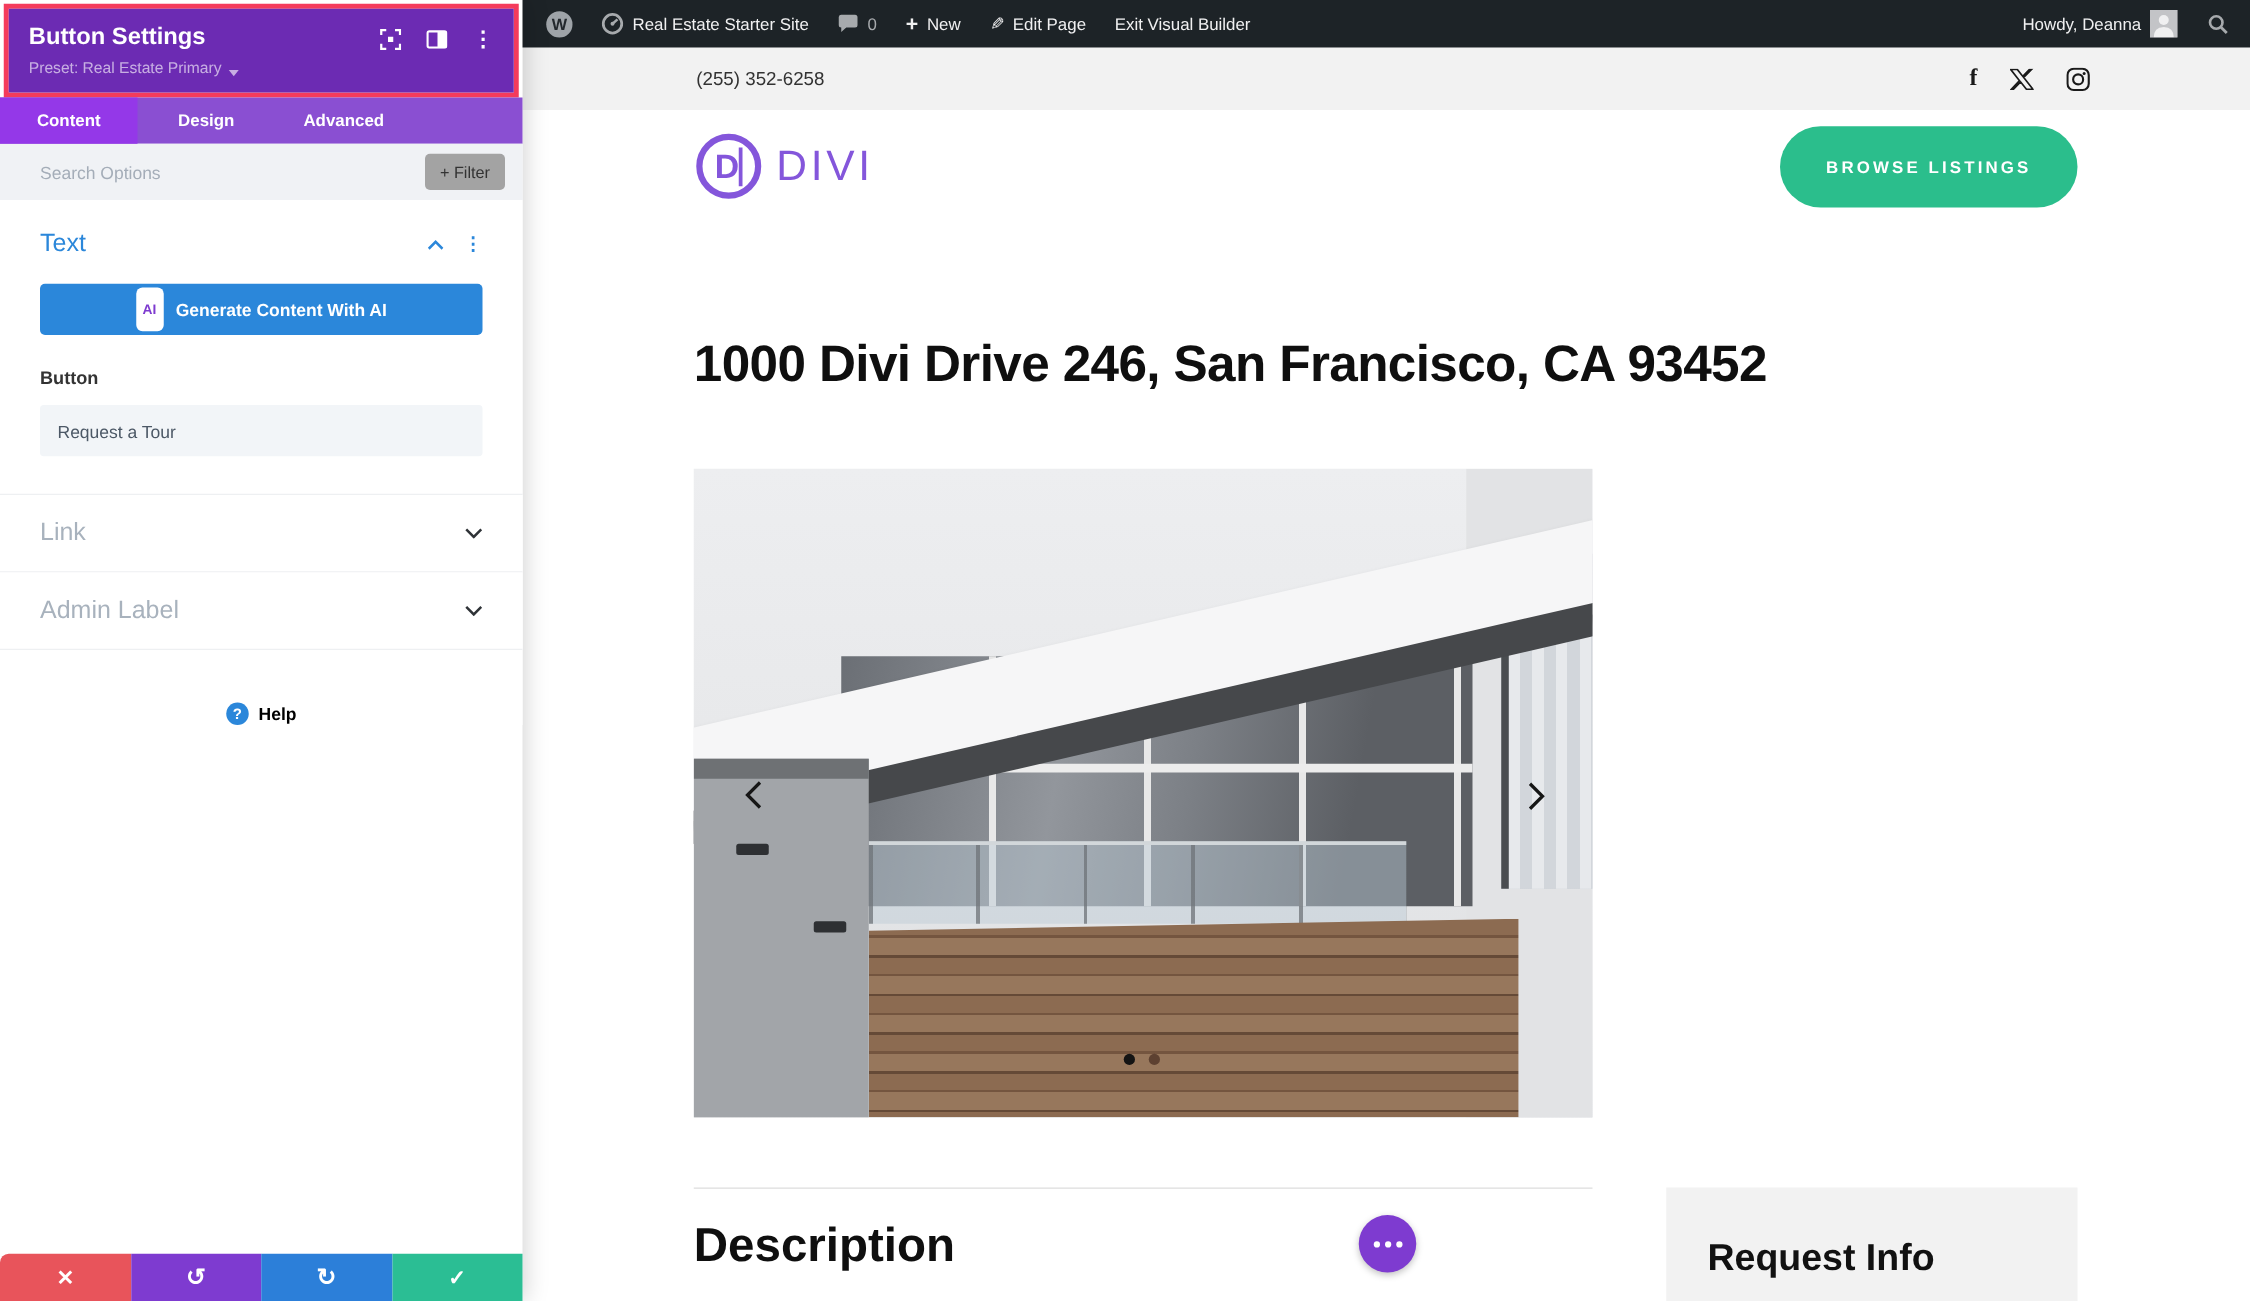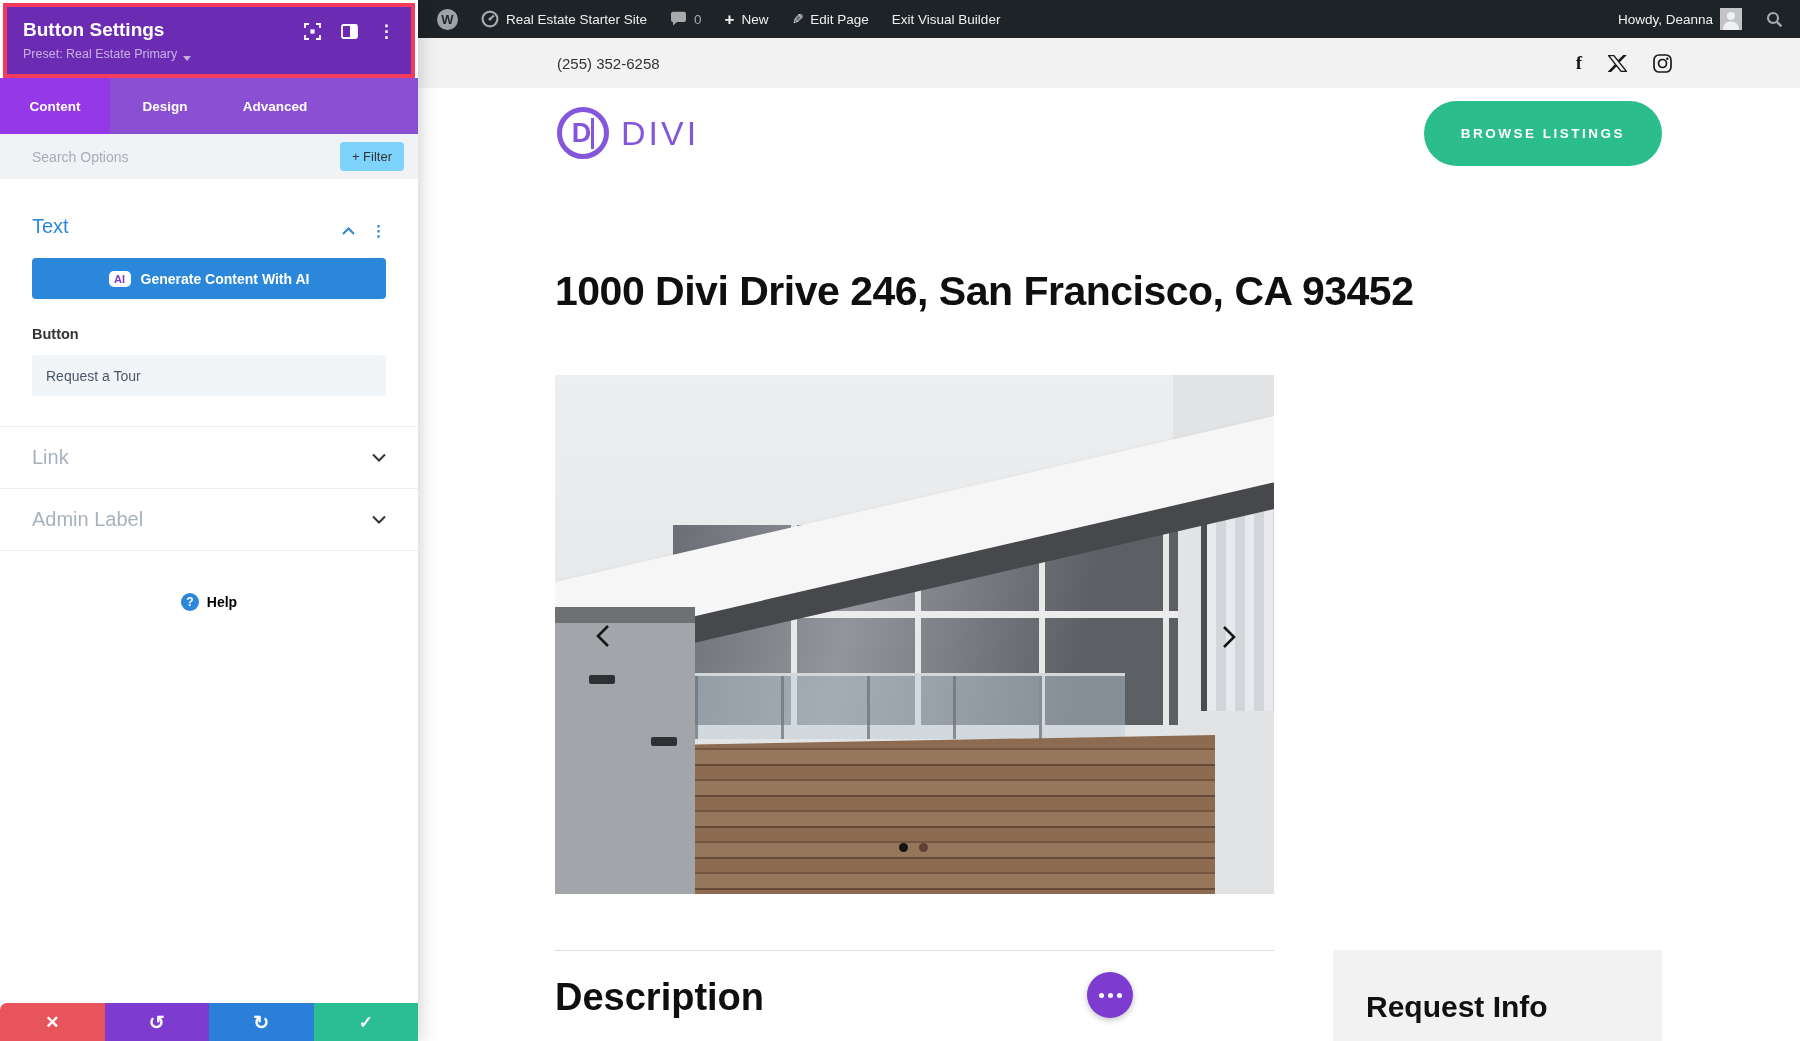--- a/index.html
+++ b/index.html
@@ -88,37 +88,37 @@
   .panel { position:absolute; left:0; top:0; width:418px; height:1041px; background:#fff; z-index:10; box-shadow:2px 0 18px rgba(0,0,0,.18); }
   .header-outline { margin:3px 3px 0 3px; border:4px solid var(--highlight_red,#f43b5c); }
   .panel-header { background:var(--accent_purple,#6c2bb3); padding:12px 16px 13px 16px; display:flex; align-items:flex-start; }
   .panel-title { color:#fff; font-size:19px; font-weight:bold; }
   .panel-preset { margin-top:6px; color:rgba(255,255,255,.62); font-size:12.5px; display:flex; align-items:flex-end; gap:6px; cursor:pointer; }
   .caret-down { width:0; height:0; border-left:4px solid transparent; border-right:4px solid transparent; border-top:5px solid rgba(255,255,255,.62); }
   .panel-header-icons { margin-left:auto; display:flex; align-items:center; gap:20px; padding-top:4px; }
   .ph-icon { cursor:pointer; display:inline-flex; color:#fff; }
   .kebab { color:#fff; font-size:17px; font-weight:bold; line-height:1; cursor:pointer; }
 
-  .panel-tabs { display:flex; background:var(--tab_row_purple,#8a4fd2); height:56px; }
+  .panel-tabs { display:flex; background:var(--tab_row_purple,#8a4fd2); height:37px; }
   .tab { width:110px; display:flex; align-items:center; justify-content:center; color:#fff; font-size:13.5px; font-weight:bold; cursor:pointer; }
   .tab.active { background:var(--tab_active_purple,#9438e8); }
 
   .panel-search { height:45px; background:#f0f2f5; display:flex; align-items:center; padding:0 14px 0 32px; }
   .search-input { flex:1; border:none; background:transparent; outline:none; font-family:inherit; font-size:14px; color:#0f766e; }
   .search-input::placeholder { color:#a4adb8; }
-  .filter-chip { border:none; background:#7dd3fc; color:#333; font-family:inherit; font-size:13px; padding:7px 12px; border-radius:4px; cursor:pointer; }
+  .filter-chip { border:none; background:#a3a3a3; color:#333; font-family:inherit; font-size:13px; padding:7px 12px; border-radius:4px; cursor:pointer; }
 
   .panel-body { background:#fff; }
   .section-open { padding:0 32px 30px 32px; border-bottom:1px solid #eef0f2; }
-  .section-head { display:flex; align-items:flex-end; padding-top:36px; }
+  .section-head { display:flex; align-items:center; padding-top:24px; }
   .section-title { color:var(--divi_blue,#2b87da); font-size:20px; }
   .section-controls { margin-left:auto; display:flex; align-items:center; gap:16px; }
   .section-kebab { color:var(--divi_blue,#2b87da); font-size:15px; font-weight:bold; line-height:1; cursor:pointer; }
   .generate-btn { margin-top:20px; width:100%; height:41px; border:none; border-radius:4px; background:var(--divi_blue,#2b87da); color:#fff; font-family:inherit; font-size:14px; font-weight:bold; display:flex; align-items:center; justify-content:center; gap:10px; cursor:pointer; }
-  .ai-chip { width:22px; height:16px; background:#fff; border-radius:5px; color:var(--action_purple,#7e3bd0); font-size:11px; font-weight:bold; display:flex; align-items:center; justify-content:center; }
+  .ai-chip { width:22px; height:35px; background:#fff; border-radius:5px; color:var(--action_purple,#7e3bd0); font-size:11px; font-weight:bold; display:flex; align-items:center; justify-content:center; }
   .field-label { margin-top:27px; font-size:14.5px; font-weight:bold; color:#333; }
   .field-input { margin-top:13px; width:100%; height:41px; border:none; background:#f2f5f8; border-radius:3px; font-family:inherit; font-size:14px; color:#4c5866; padding:0 14px; outline:none; }
 
   .collapsed-row { height:62px; display:flex; align-items:center; padding:0 32px; border-bottom:1px solid #eef0f2; cursor:pointer; background:#fff; }
   .collapsed-title { color:#a8b2bd; font-size:20px; }
   .collapsed-row svg { margin-left:auto; }
   .help-row { margin-top:42px; display:flex; align-items:center; justify-content:center; gap:8px; cursor:pointer; }
   .help-icon { width:18px; height:18px; border-radius:50%; background:var(--divi_blue,#2b87da); color:#fff; font-size:12px; font-weight:bold; display:flex; align-items:center; justify-content:center; }
   .help-text { font-size:14px; font-weight:bold; color:#000000; }
 

